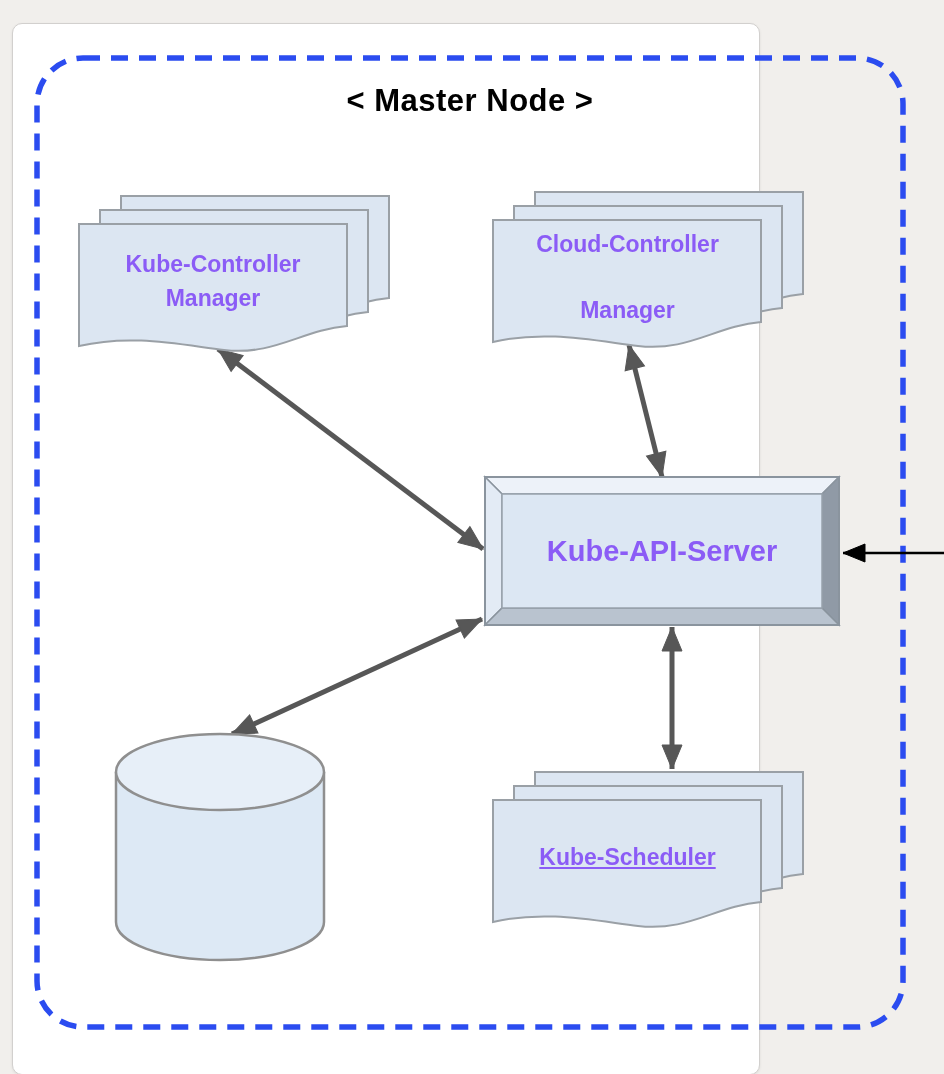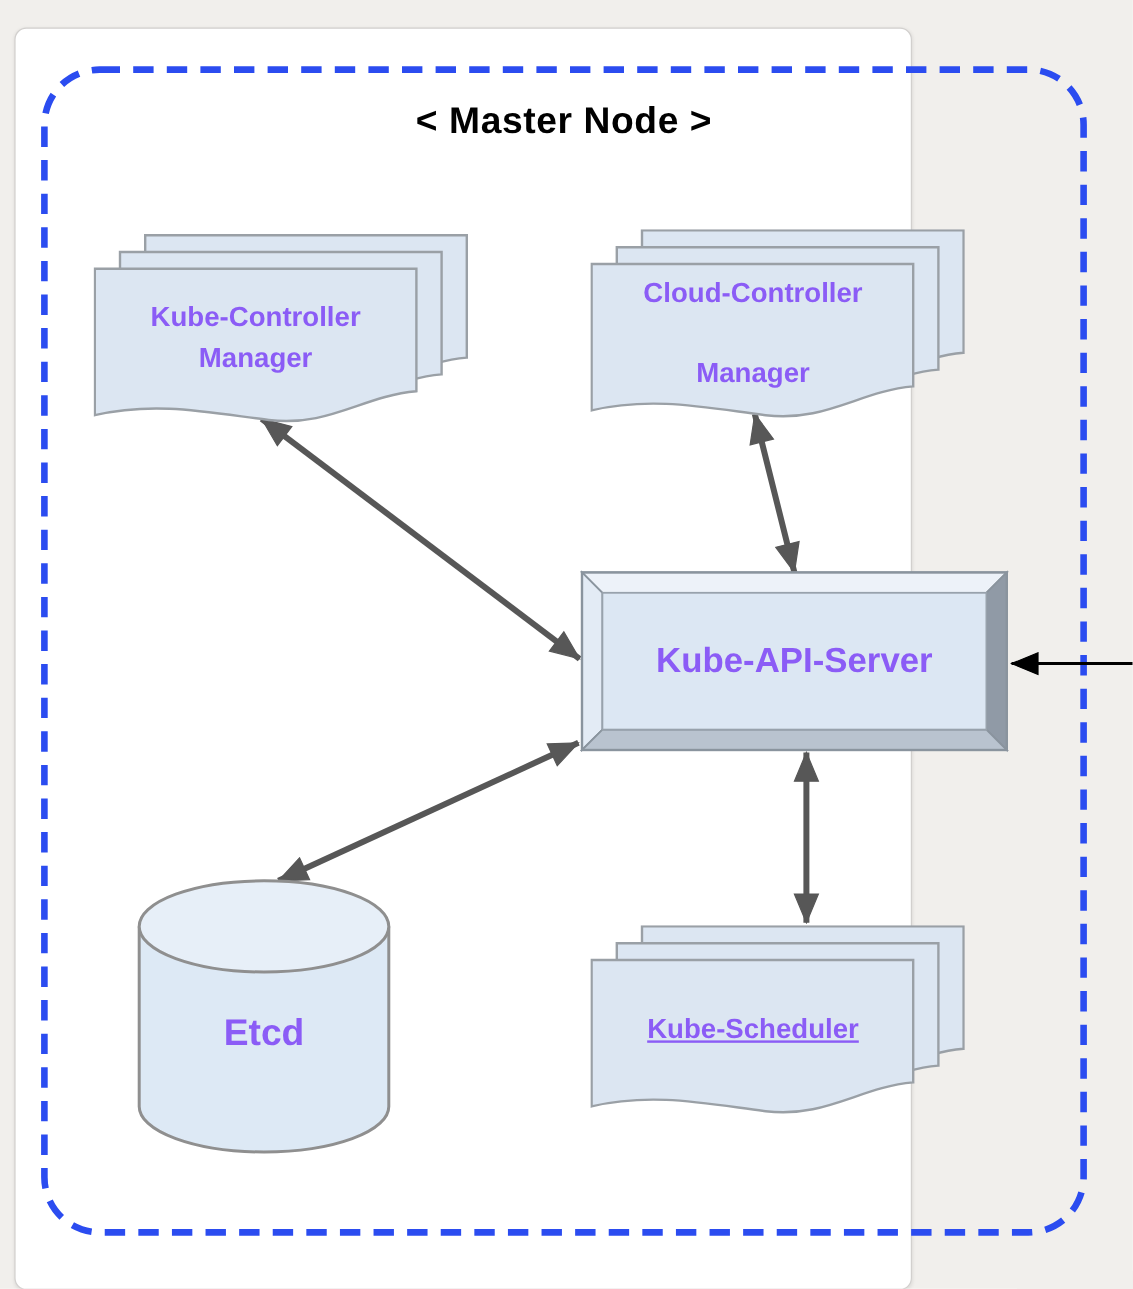--- a/index.html
+++ b/index.html
@@ -109,21 +109,20 @@
     </svg>
   </div>
   <div class="label lbl-api" style="left:502px;top:483px;width:320px;height:114px;">Kube-API-Server</div>
 
   <div class="node" style="left:113px;top:721px;width:214px;height:232px;">
     <svg width="214" height="232" viewBox="0 0 214 232">
       <path d="M3,40 L3,190 A104,38 0 0 0 211,190 L211,40" fill="#dde9f5" stroke="#8f8f8f" stroke-width="2.5"></path>
       <ellipse cx="107" cy="40" rx="104" ry="38" fill="#e7eff8" stroke="#8f8f8f" stroke-width="2.5"></ellipse>
     </svg>
   </div>
-  <div class="label lbl-etcd" style="left:113px;top:815px;width:214px;height:70px;">Etcd</div>
 
   <div class="node" style="left:492px;top:760px;width:312px;height:165px;">
     <svg width="312" height="165" viewBox="0 0 312 165">
       <use href="#docShape" transform="translate(42,0)" fill="#dce6f2" stroke="#9aa0a6" stroke-width="2"></use>
       <use href="#docShape" transform="translate(21,14)" fill="#dce6f2" stroke="#9aa0a6" stroke-width="2"></use>
       <use href="#docShape" transform="translate(0,28)" fill="#dce6f2" stroke="#9aa0a6" stroke-width="2"></use>
     </svg>
   </div>
   <div class="label lbl-sched" style="left:492px;top:796px;width:271px;height:100px;text-decoration:underline;">Kube-Scheduler</div>
 

